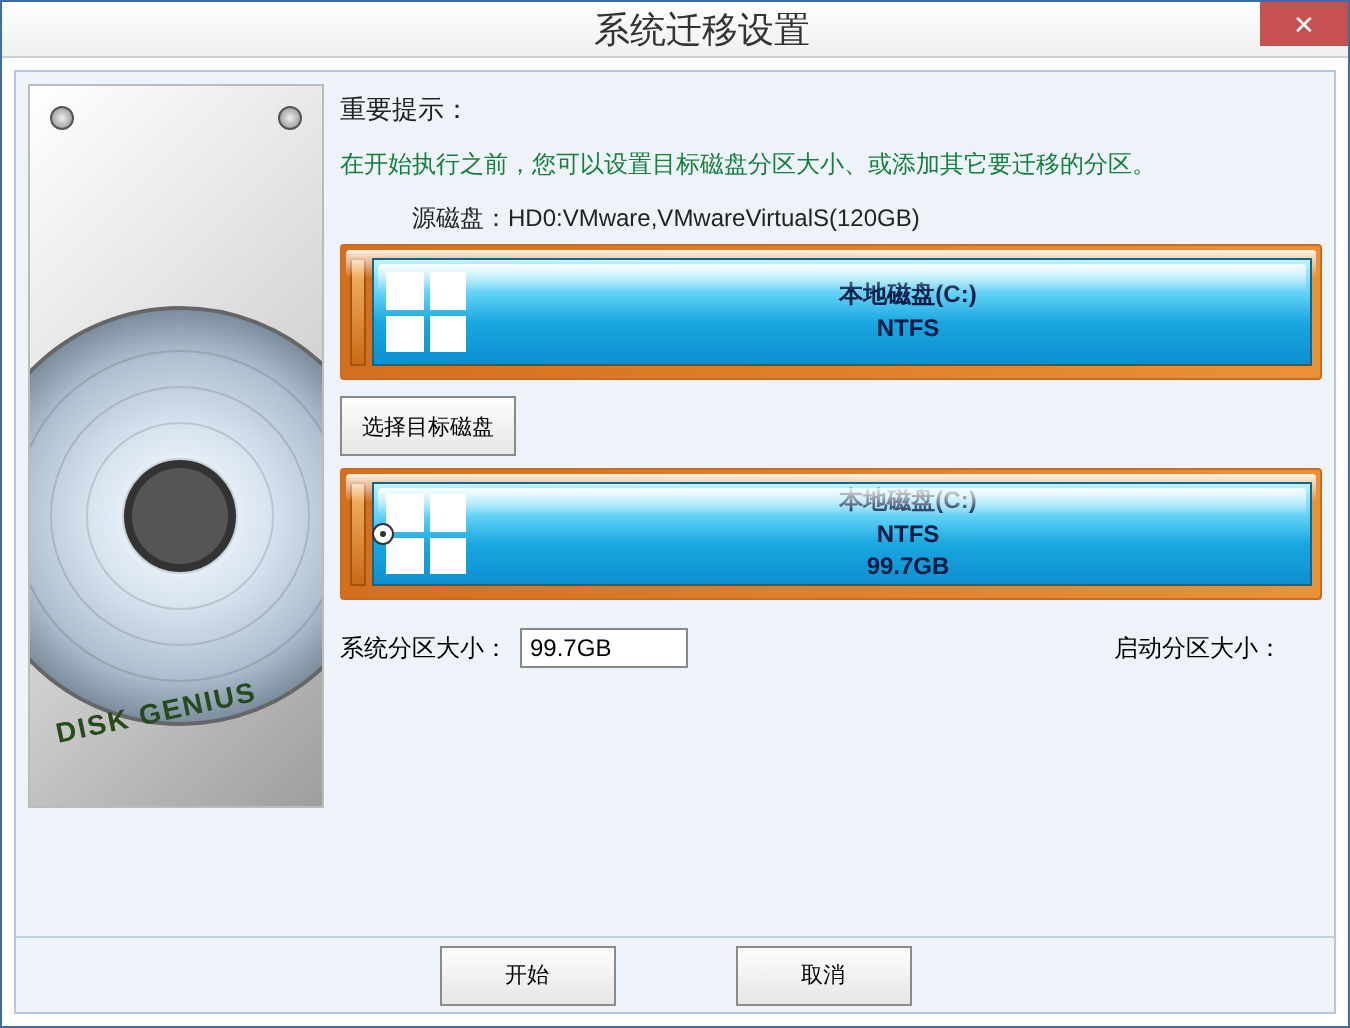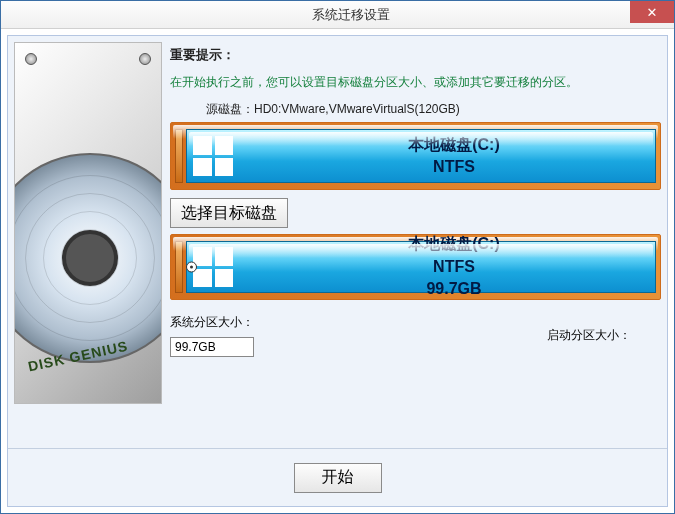--- a/index.html
+++ b/index.html
@@ -21,21 +21,21 @@
   .titlebar {
     height: 28px;
     background: linear-gradient(#fdfdfd,#f0f0f0);
     border-bottom: 1px solid #d0d0d0;
     display: flex;
     align-items: center;
     justify-content: center;
     position: relative;
   }
   .titlebar-title {
-    font-size: 13px;
+    font-size: 18px;
     color: #333;
     margin-left: 27px;
   }
   .close-btn {
     position: absolute;
     right: 0;
     top: 0;
     width: 44px;
     height: 22px;
     background: #c75050;
@@ -95,21 +95,21 @@
     top: 305px;
     left: 12px;
     color:#274a1a;
     font-weight:bold;
     font-size: 14px;
     letter-spacing:1px;
     transform: rotate(-12deg);
     font-family: Arial, sans-serif;
   }
   .right-panel { flex: 1; display:flex; flex-direction:column; }
-  .hint-title { font-weight:bold; font-size:13px; margin: 4px 0 10px 0; color:#222;}
+  .hint-title { font-weight:normal; font-size:13px; margin: 4px 0 10px 0; color:#222;}
   .hint-text { margin-bottom:10px; color:#15803d; }
   .src-line { margin-bottom:4px; color:#222;margin-left:36px; }
   .disk-bar {
     height: 68px;
     border: 1px solid #cd6b1b;
     background: linear-gradient(to right,#d46f1e,#e99237);
     border-radius: 2px;
     display:flex;
     align-items:stretch;
     padding: 6px 4px;
@@ -139,21 +139,21 @@
     grid-template-columns:1fr 1fr;
     grid-template-rows:1fr 1fr;
     gap:3px;
   }
   .win-square > div { background:#fff; }
   .part-info {
     flex:1;
     text-align:center;
     color:#021a44;
     font-weight:bold;
-    font-size:16px;
+    font-size:12px;
     line-height:1.4;
     padding-left:20px;
   }
   .shine {
     position:absolute;
     top:2px; left:2px; right:2px; height:14px;
     background: linear-gradient(rgba(255,255,255,0.9),rgba(255,255,255,0));
     border-radius:2px;
     pointer-events:none;
   }
@@ -161,43 +161,43 @@
     display:flex;
     align-items:center;
     gap:6px;
     margin: 2px 0 6px 0;
   }
   .win-button {
     border:1px solid #8a8a8a;
     background:linear-gradient(#fdfdfd,#e6e6e6);
     padding: 14px 10px;
     height: 22px;
-    font-size:16px;
+    font-size:11px;
     cursor:pointer;
     display:inline-flex;
     align-items:center;
   }
   .size-row {
     display:flex;
     align-items:center;
     gap:8px;
     margin-top: 8px;
   }
-  .size-row .group { display:flex; align-items:center; gap:6px;flex-direction:column; }
+  .size-row .group { display:flex; align-items:center; gap:6px; }
   .size-row .spacer { flex:1; }
   .text-input {
     width: 84px;
     height: 20px;
     border:1px solid #888;
     background:#fff;
     padding: 0 4px;
     font-size:12px;
   }
   .footer {
-    height: 58px;
+    height: 38px;
     display:flex;
     justify-content:center;
     align-items:center;
     gap: 60px;
     border-top: 1px solid #c3cfe0;
     background:#eef3fa;
   }
   .footer .win-button { width: 88px; justify-content:center; }
   .handle {
     position:absolute;
@@ -293,25 +293,26 @@
             </div>
           </div>
         </div>
 
         <div class="size-row">
           <div class="group">
             <span>系统分区大小：</span>
             <input class="text-input" value="99.7GB" style="">
           </div>
           <div class="spacer"></div>
-          <div class="group" style="margin-right:30px;">
+          <div class="group" style="margin-right:20px;">
             <span>启动分区大小：</span>
           </div>
         </div>
 
       </div>
     </div>
 
     <div class="footer">
       <div class="win-button">开始</div>
+      <div class="win-button">取消</div>
     </div>
   </div>
 </div>
 
 </body></html>

